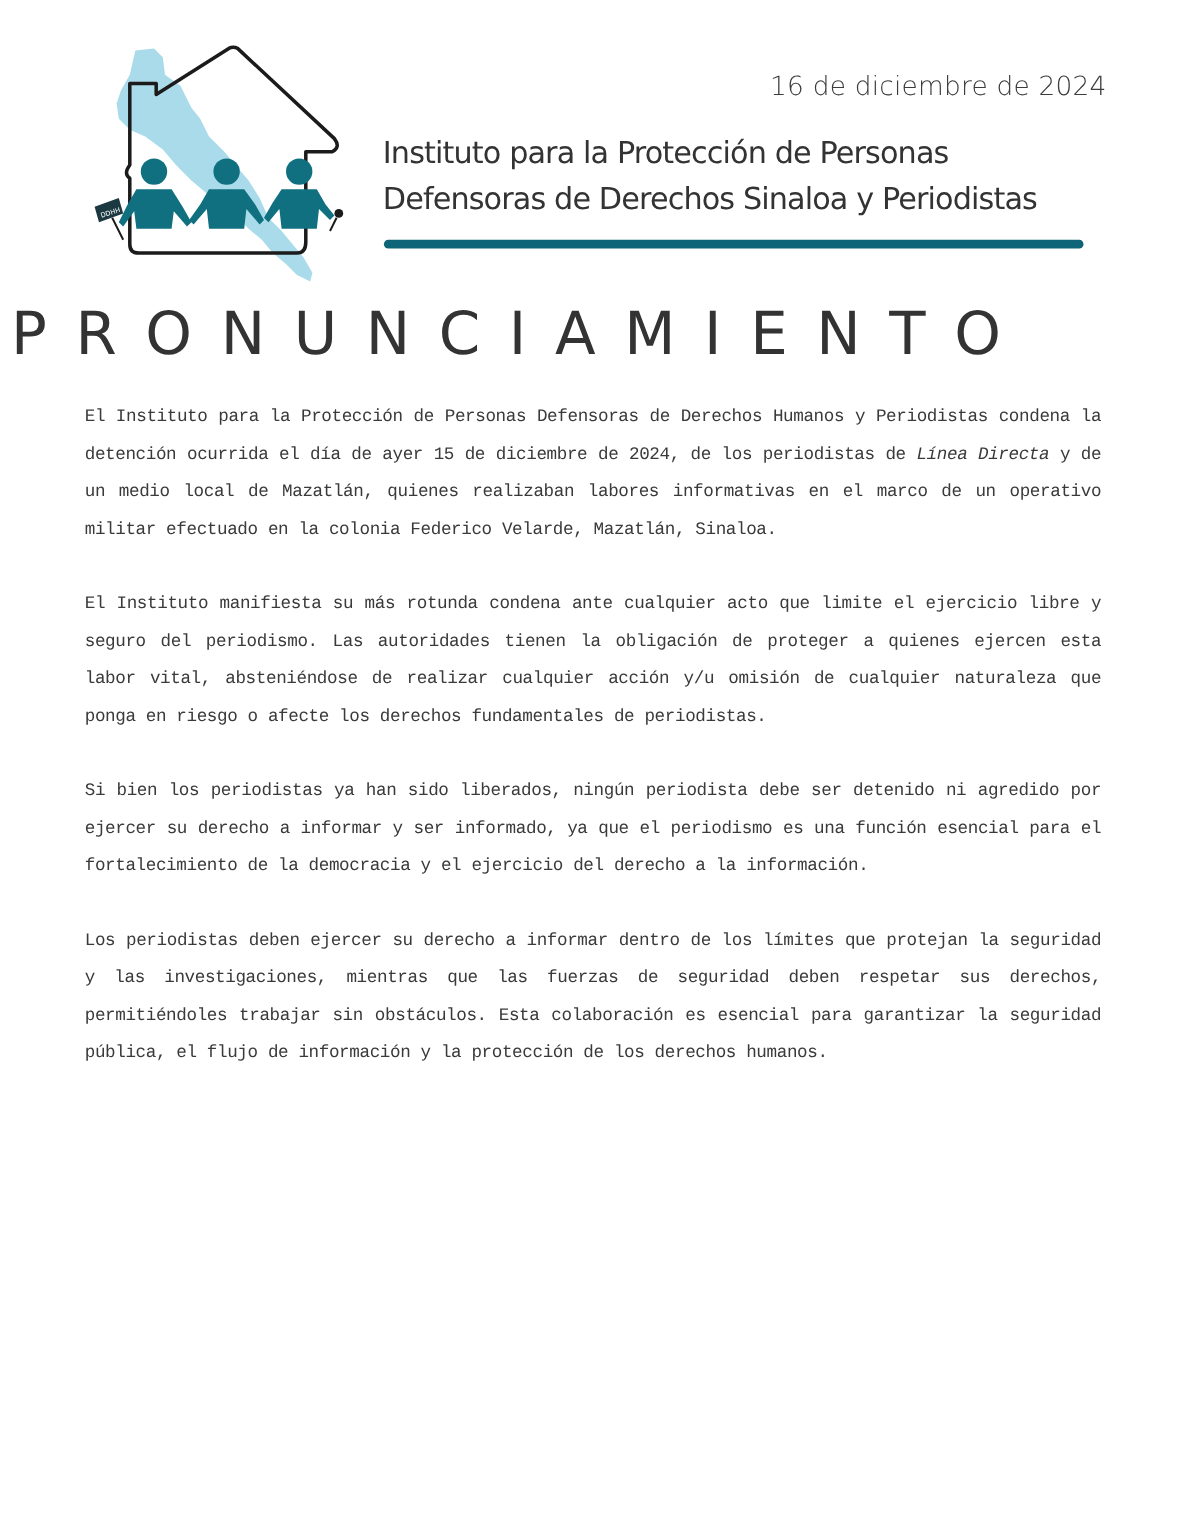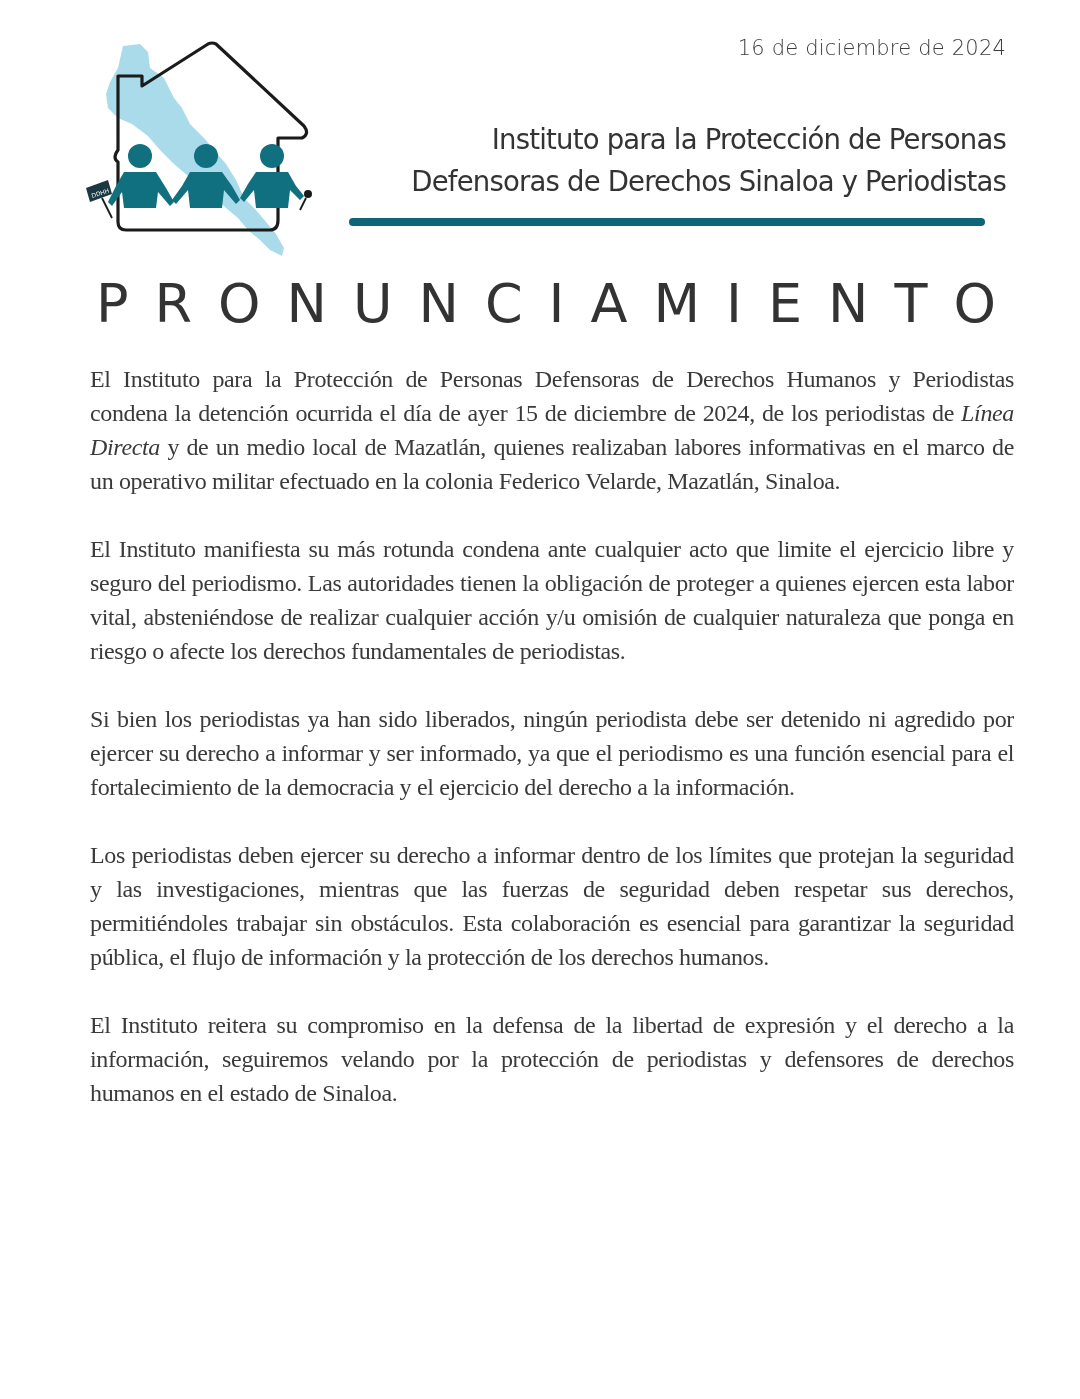--- a/index.html
+++ b/index.html
@@ -2,46 +2,46 @@
 <html><head>
 <meta charset="utf-8">
 <style>
   html, body { margin: 0; padding: 0; background: #ffffff; }
   body { width: 1080px; height: 1399px; position: relative; overflow: hidden; color: #3a3a3a; }
   .page { position: absolute; inset: 0; }
 
   .logo { position: absolute; left: 78px; top: 38px; width: 245px; height: 222px; }
 
   .date {
-    position: absolute; right: 74px; top: 36px;
-    font-family: "DejaVu Sans", sans-serif; font-size: 21px; font-weight: 300;
+    position: absolute; right: 74px; top: 64px;
+    font-family: "DejaVu Sans", sans-serif; font-size: 24px; font-weight: 300;
     color: #3c3c3c; letter-spacing: 0.2px;
   }
 
   .org-title {
-    position: absolute; left: 330px; width: 676px; top: 118px;
+    position: absolute; left: 348px; width: 676px; top: 118px;
     font-family: "DejaVu Sans", sans-serif; font-size: 27.5px; line-height: 42px;
-    color: #333; text-align: right; letter-spacing: -0.8px;
+    color: #333; text-align: left; letter-spacing: -0.8px;
   }
   .org-title div { white-space: nowrap; }
 
   .rule {
     position: absolute; left: 349px; top: 218px; width: 636px; height: 8px;
     background: #0e6577; border-radius: 4px;
   }
 
   .heading {
-    position: absolute; left: 0; right: 0; top: 272px; text-align: center;
+    position: absolute; left: 0; right: 0; top: 272px; text-align: left;
     font-family: "DejaVu Sans", sans-serif; font-size: 54px; font-weight: 400;
-    letter-spacing: 26px; color: #333; padding-left: 38px;
+    letter-spacing: 26px; color: #333; padding-left: 10px;
   }
 
   .body {
-    position: absolute; left: 90px; width: 924px; top: 362px;
-    font-family: Liberation Serif, serif; font-size: 24px; line-height: 34px;
+    position: absolute; left: 77px; width: 924px; top: 362px;
+    font-family: Liberation Mono, monospace; font-size: 16px; line-height: 34px;
     color: #3a3a3a; letter-spacing: -0.35px;
   }
   .body p { margin: 0 0 34px 0; text-align: justify; text-align-last: left; }
   .body p.p4 { letter-spacing: -0.1px; }
   .body em { font-style: italic; }
 </style>
 </head>
 <body>
 
 <div class="page">
@@ -78,16 +78,15 @@
 
   <div class="rule"></div>
 
   <div class="heading">PRONUNCIAMIENTO</div>
 
   <div class="body">
     <p><span>El Instituto para la Protección de Personas Defensoras de Derechos Humanos y Periodistas condena la detención ocurrida el día de ayer 15 de diciembre de 2024, de los periodistas de </span><em>Línea Directa</em><span> y de un medio local de Mazatlán, quienes realizaban labores informativas en el marco de un operativo militar efectuado en la colonia Federico Velarde, Mazatlán, Sinaloa.</span></p>
     <p>El Instituto manifiesta su más rotunda condena ante cualquier acto que limite el ejercicio libre y seguro del periodismo. Las autoridades tienen la obligación de proteger a quienes ejercen esta labor vital, absteniéndose de realizar cualquier acción y/u omisión de cualquier naturaleza que ponga en riesgo o afecte los derechos fundamentales de periodistas.</p>
     <p>Si bien los periodistas ya han sido liberados, ningún periodista debe ser detenido ni agredido por ejercer su derecho a informar y ser informado, ya que el periodismo es una función esencial para el fortalecimiento de la democracia y el ejercicio del derecho a la información.</p>
     <p>Los periodistas deben ejercer su derecho a informar dentro de los límites que protejan la seguridad y las investigaciones, mientras que las fuerzas de seguridad deben respetar sus derechos, permitiéndoles trabajar sin obstáculos. Esta colaboración es esencial para garantizar la seguridad pública, el flujo de información y la protección de los derechos humanos.</p>
-    <p>El Instituto reitera su compromiso en la defensa de la libertad de expresión y el derecho a la información, seguiremos velando por la protección de periodistas y defensores de derechos humanos en el estado de Sinaloa.</p>
   </div>
 
 </div>
 
 </body></html>

